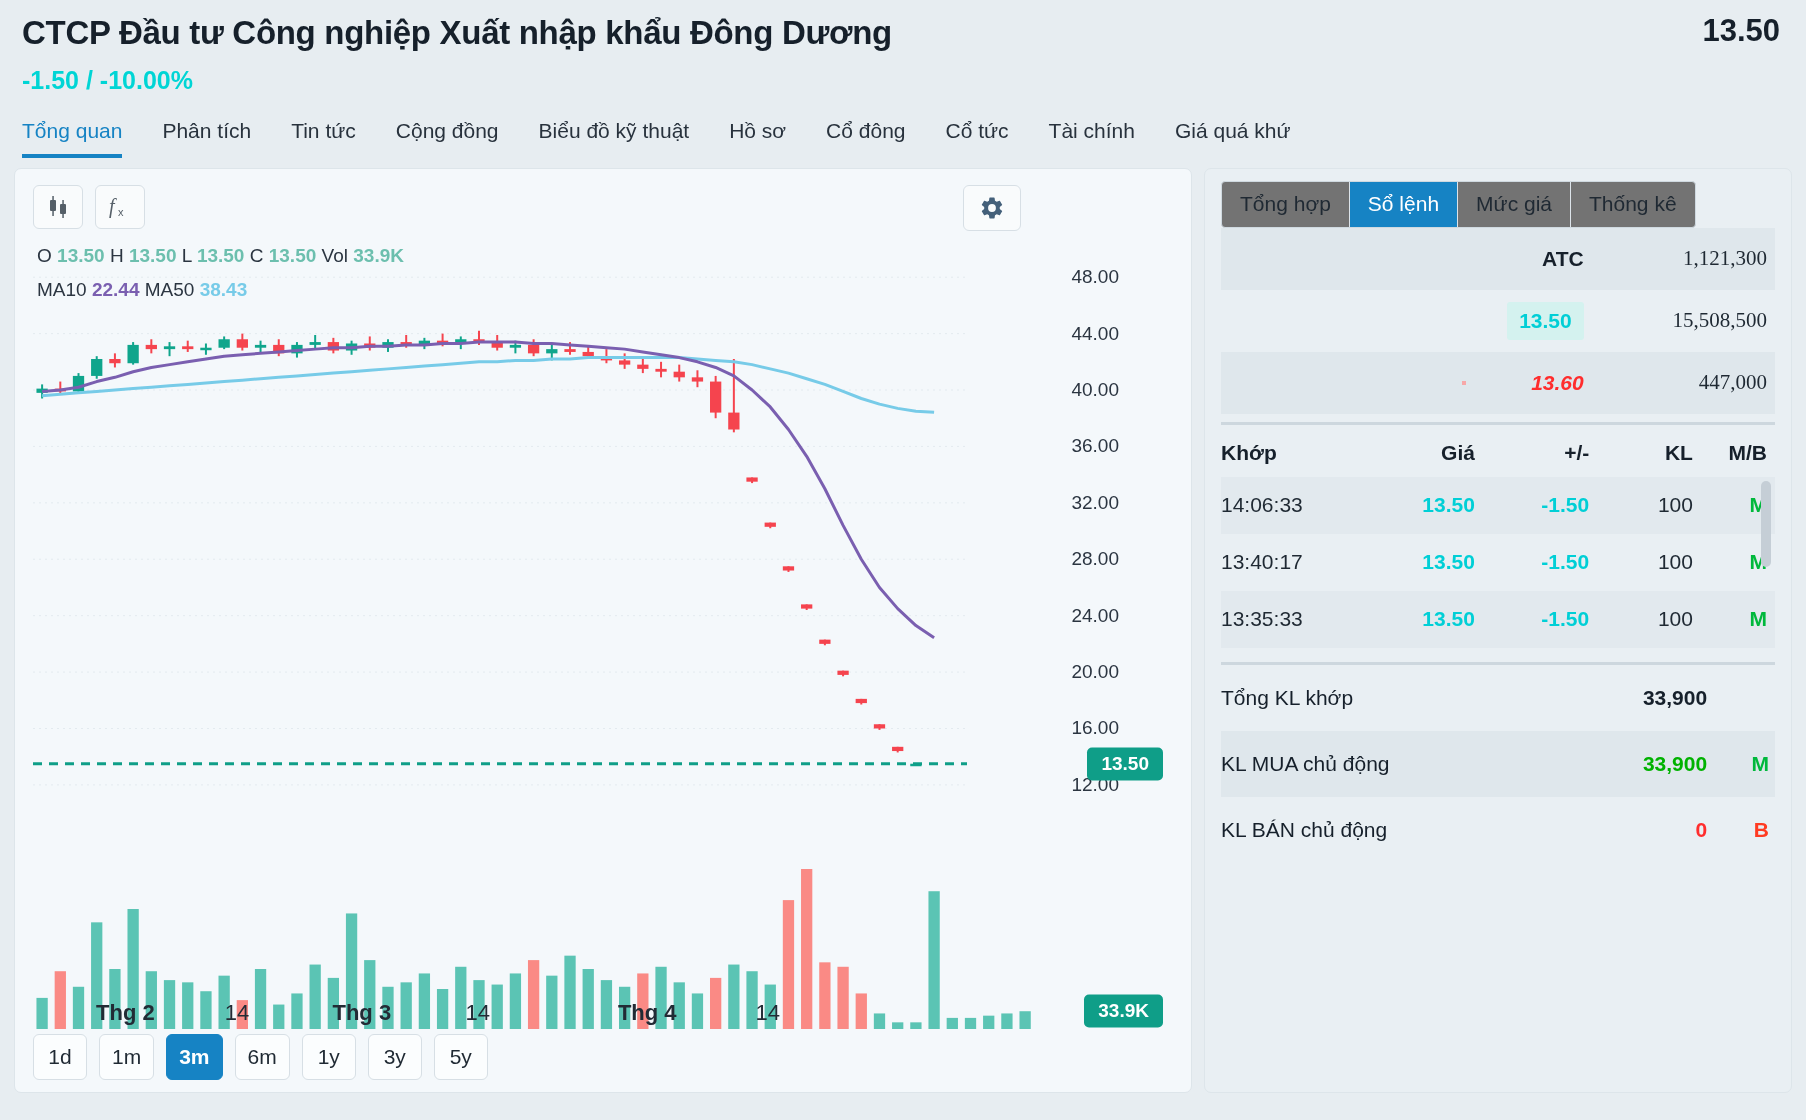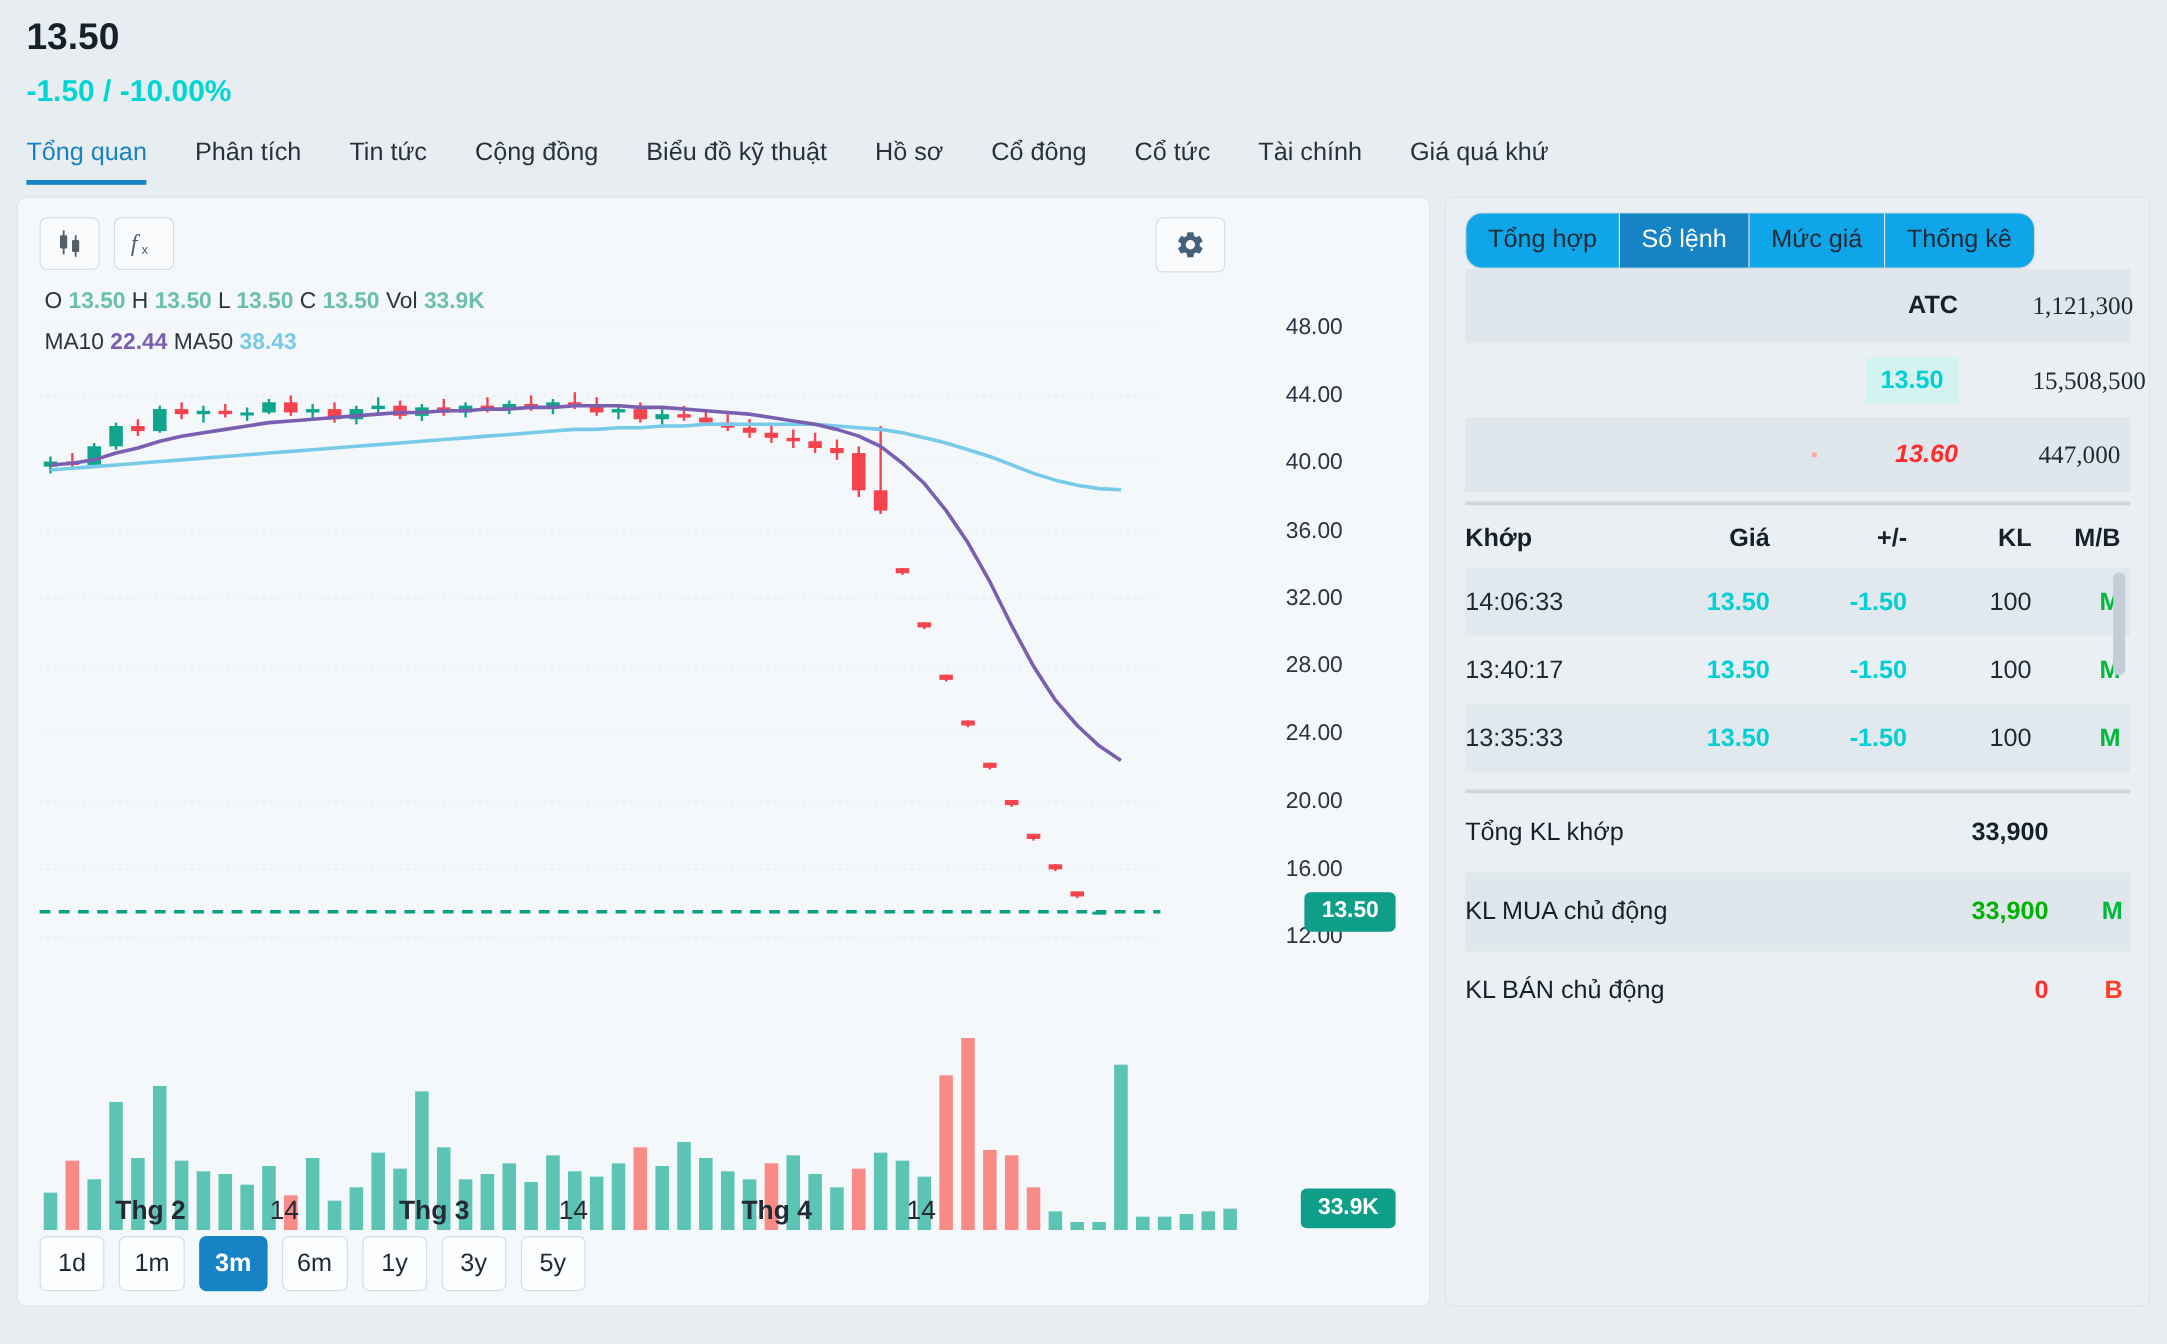--- a/index.html
+++ b/index.html
@@ -113,38 +113,38 @@
     font-family: "Liberation Sans", sans-serif; padding: 0 12px;
   }
   .range-btn.active { background: #1683c4; border-color: #1683c4; color: #fff; font-weight: bold; }
 
   
   .order-panel {
     flex: 1; background: #e9eff3; border: 1px solid #dde5ea; border-radius: 7px;
     padding: 12px 16px; display: flex; flex-direction: column; overflow: hidden;
   }
   .seg-tabs {
-    display: flex; background: #0ea5e9; border: 1px solid #cfd9e0; border-radius: 14px;
+    display: flex; background: #737373; border: 1px solid #cfd9e0; border-radius: 4px;
     overflow: hidden; align-self: flex-start; text-align: center;
   }
   .seg-tab {
     font-size: 21px; color: #1f2933; padding: 10px 18px 11px 18px; cursor: pointer;
     border-right: 1px solid #dde4ea; white-space: nowrap;
   }
   .seg-tab:last-child { border-right: none; }
   .seg-tab.active { background: #1683c4; color: #fff; }
 
   .ob-head {
     display: flex; font-size: 21px; font-weight: bold; color: #16202b;
     padding: 22px 0 14px 0;
   }
   .ob-head .c-buy { flex: 0 0 42%; text-align: right; padding-right: 10px; }
   .ob-head .c-sell { flex: 0 0 26%; text-align: left; padding-left: 12px; }
 
-  .ob-row { display: flex; align-items: center; height: 62px; font-size: 21px; gap: 48px; }
+  .ob-row { display: flex; align-items: center; height: 62px; font-size: 21px; }
   .ob-row.shade { background: #dfe7ec; }
   .ob-buy { flex: 0 0 42%; }
   .ob-price {
     flex: 0 0 26%; text-align: right; font-weight: bold; padding-right: 14px;
     position: relative;
   }
   .ob-price .hl {
     display: inline-block; background: #d4f2ef; padding: 7px 12px; border-radius: 3px;
   }
   .ob-price .bar-left {
@@ -185,20 +185,21 @@
   .scroll-thumb {
     position: absolute; right: 4px; width: 10px; background: #c5ced6; border-radius: 6px;
   }
   .trades-wrap { position: relative; }
 </style>
 </head>
 <body>
 
 <div class="header">
   <div class="title-row">
+    <div class="company-title">CTCP Đầu tư Công nghiệp Xuất nhập khẩu Đông Dương</div>
     <div class="price-main">13.50</div>
   </div>
   <div class="sub-row">
     <div class="price-change">-1.50 / -10.00%</div>
   </div>
 </div>
 
 <div class="nav" id="nav">
     <div class="nav-item active">Tổng quan</div>
     <div class="nav-item">Phân tích</div>

